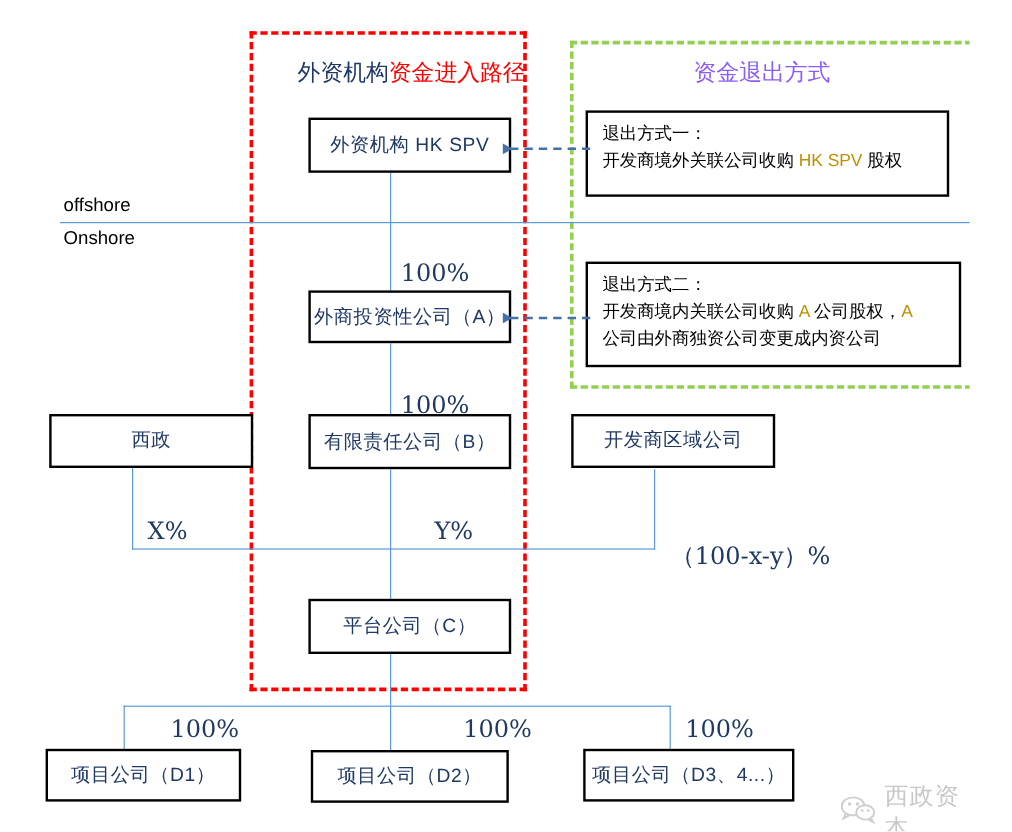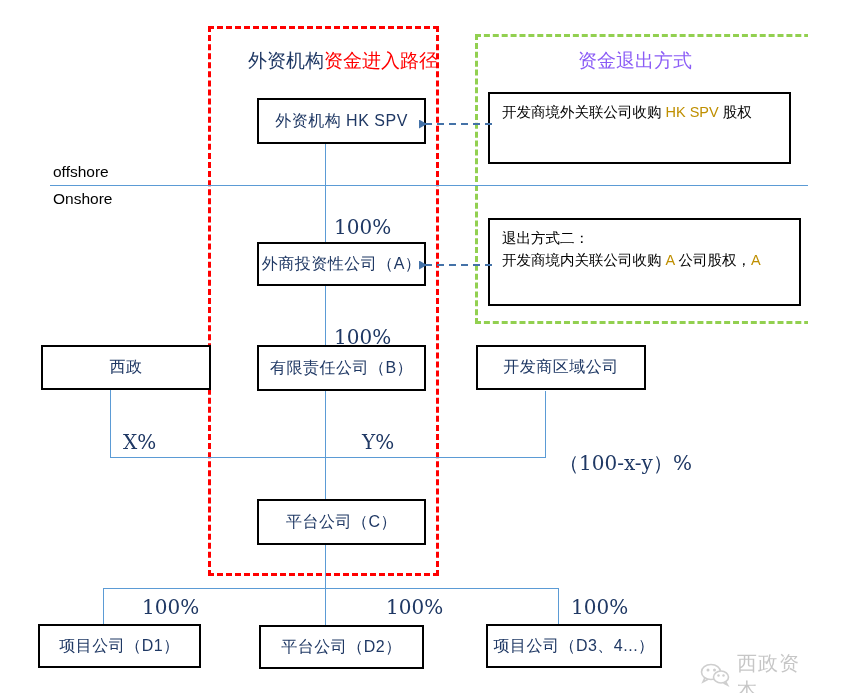--- a/index.html
+++ b/index.html
@@ -174,41 +174,43 @@
   <div class="ebox" style="left:25px; top:345px; width:170px; height:45px;">西政</div>
 
   <div class="ebox" style="left:241px; top:345px; width:169px; height:46px;text-align:center;">有限责任公司（B）</div>
 
   <div class="ebox" style="left:460px; top:345px; width:170px; height:45px;">开发商区域公司</div>
 
   <div class="ebox" style="left:241px; top:499px; width:169px; height:46px;">平台公司（C）</div>
 
   <div class="ebox" style="left:22px; top:624px; width:163px; height:44px;">项目公司（D1）</div>
 
-  <div class="ebox" style="left:243px; top:625px; width:165px; height:44px;">平台公司（D2）</div>
+  <div class="ebox" style="left:243px; top:625px; width:165px; height:44px;">项目公司（D2）</div>
 
   <div class="ebox" style="left:470px; top:624px; width:176px; height:44px;">项目公司（D3、4...）</div>
 
   <div class="lbl" style="left:331px; top:215px;">100%</div>
   <div class="lbl" style="left:331px; top:325px;">100%</div>
   <div class="lbl" style="left:120px; top:430px;">X%</div>
   <div class="lbl" style="left:359px; top:430px;">Y%</div>
   <div class="lbl" style="left:556px; top:430px; background:transparent;margin-top:20px;">（100-x-y）%</div>
 
   <div class="lbl" style="left:139px; top:595px;">100%</div>
   <div class="lbl" style="left:383px; top:595px;">100%</div>
   <div class="lbl" style="left:568px; top:595px; background:transparent;">100%</div>
 
   <div class="note" style="left:488px; top:92px; width:303px; height:72px;">
+    <div>退出方式一：</div>
     <div><span>开发商境外关联公司收购 </span><span class="hl">HK SPV</span><span> 股权</span></div>
   </div>
 
   <div class="note" style="left:488px; top:218px; width:313px; height:88px;">
     <div>退出方式二：</div>
     <div><span>开发商境内关联公司收购 </span><span class="hl">A</span><span> 公司股权，</span><span class="hl">A</span></div>
+    <div>公司由外商独资公司变更成内资公司</div>
   </div>
 
   <div class="arrow" style="left:408px; top:114px; width:84px; height:20px;">
     <svg width="84" height="20" viewBox="0 0 84 20">
       <defs>
         <marker id="ah1" markerWidth="9" markerHeight="9" refX="7" refY="4.5" orient="auto" markerUnits="userSpaceOnUse">
           <path d="M8,0 L0,4.5 L8,9 Z" fill="#4472A8"></path>
         </marker>
       </defs>
       <line x1="84" y1="10" x2="12" y2="10" stroke="#4472A8" stroke-width="2.2" stroke-dasharray="7,5" marker-end="url(#ah1)"></line>

